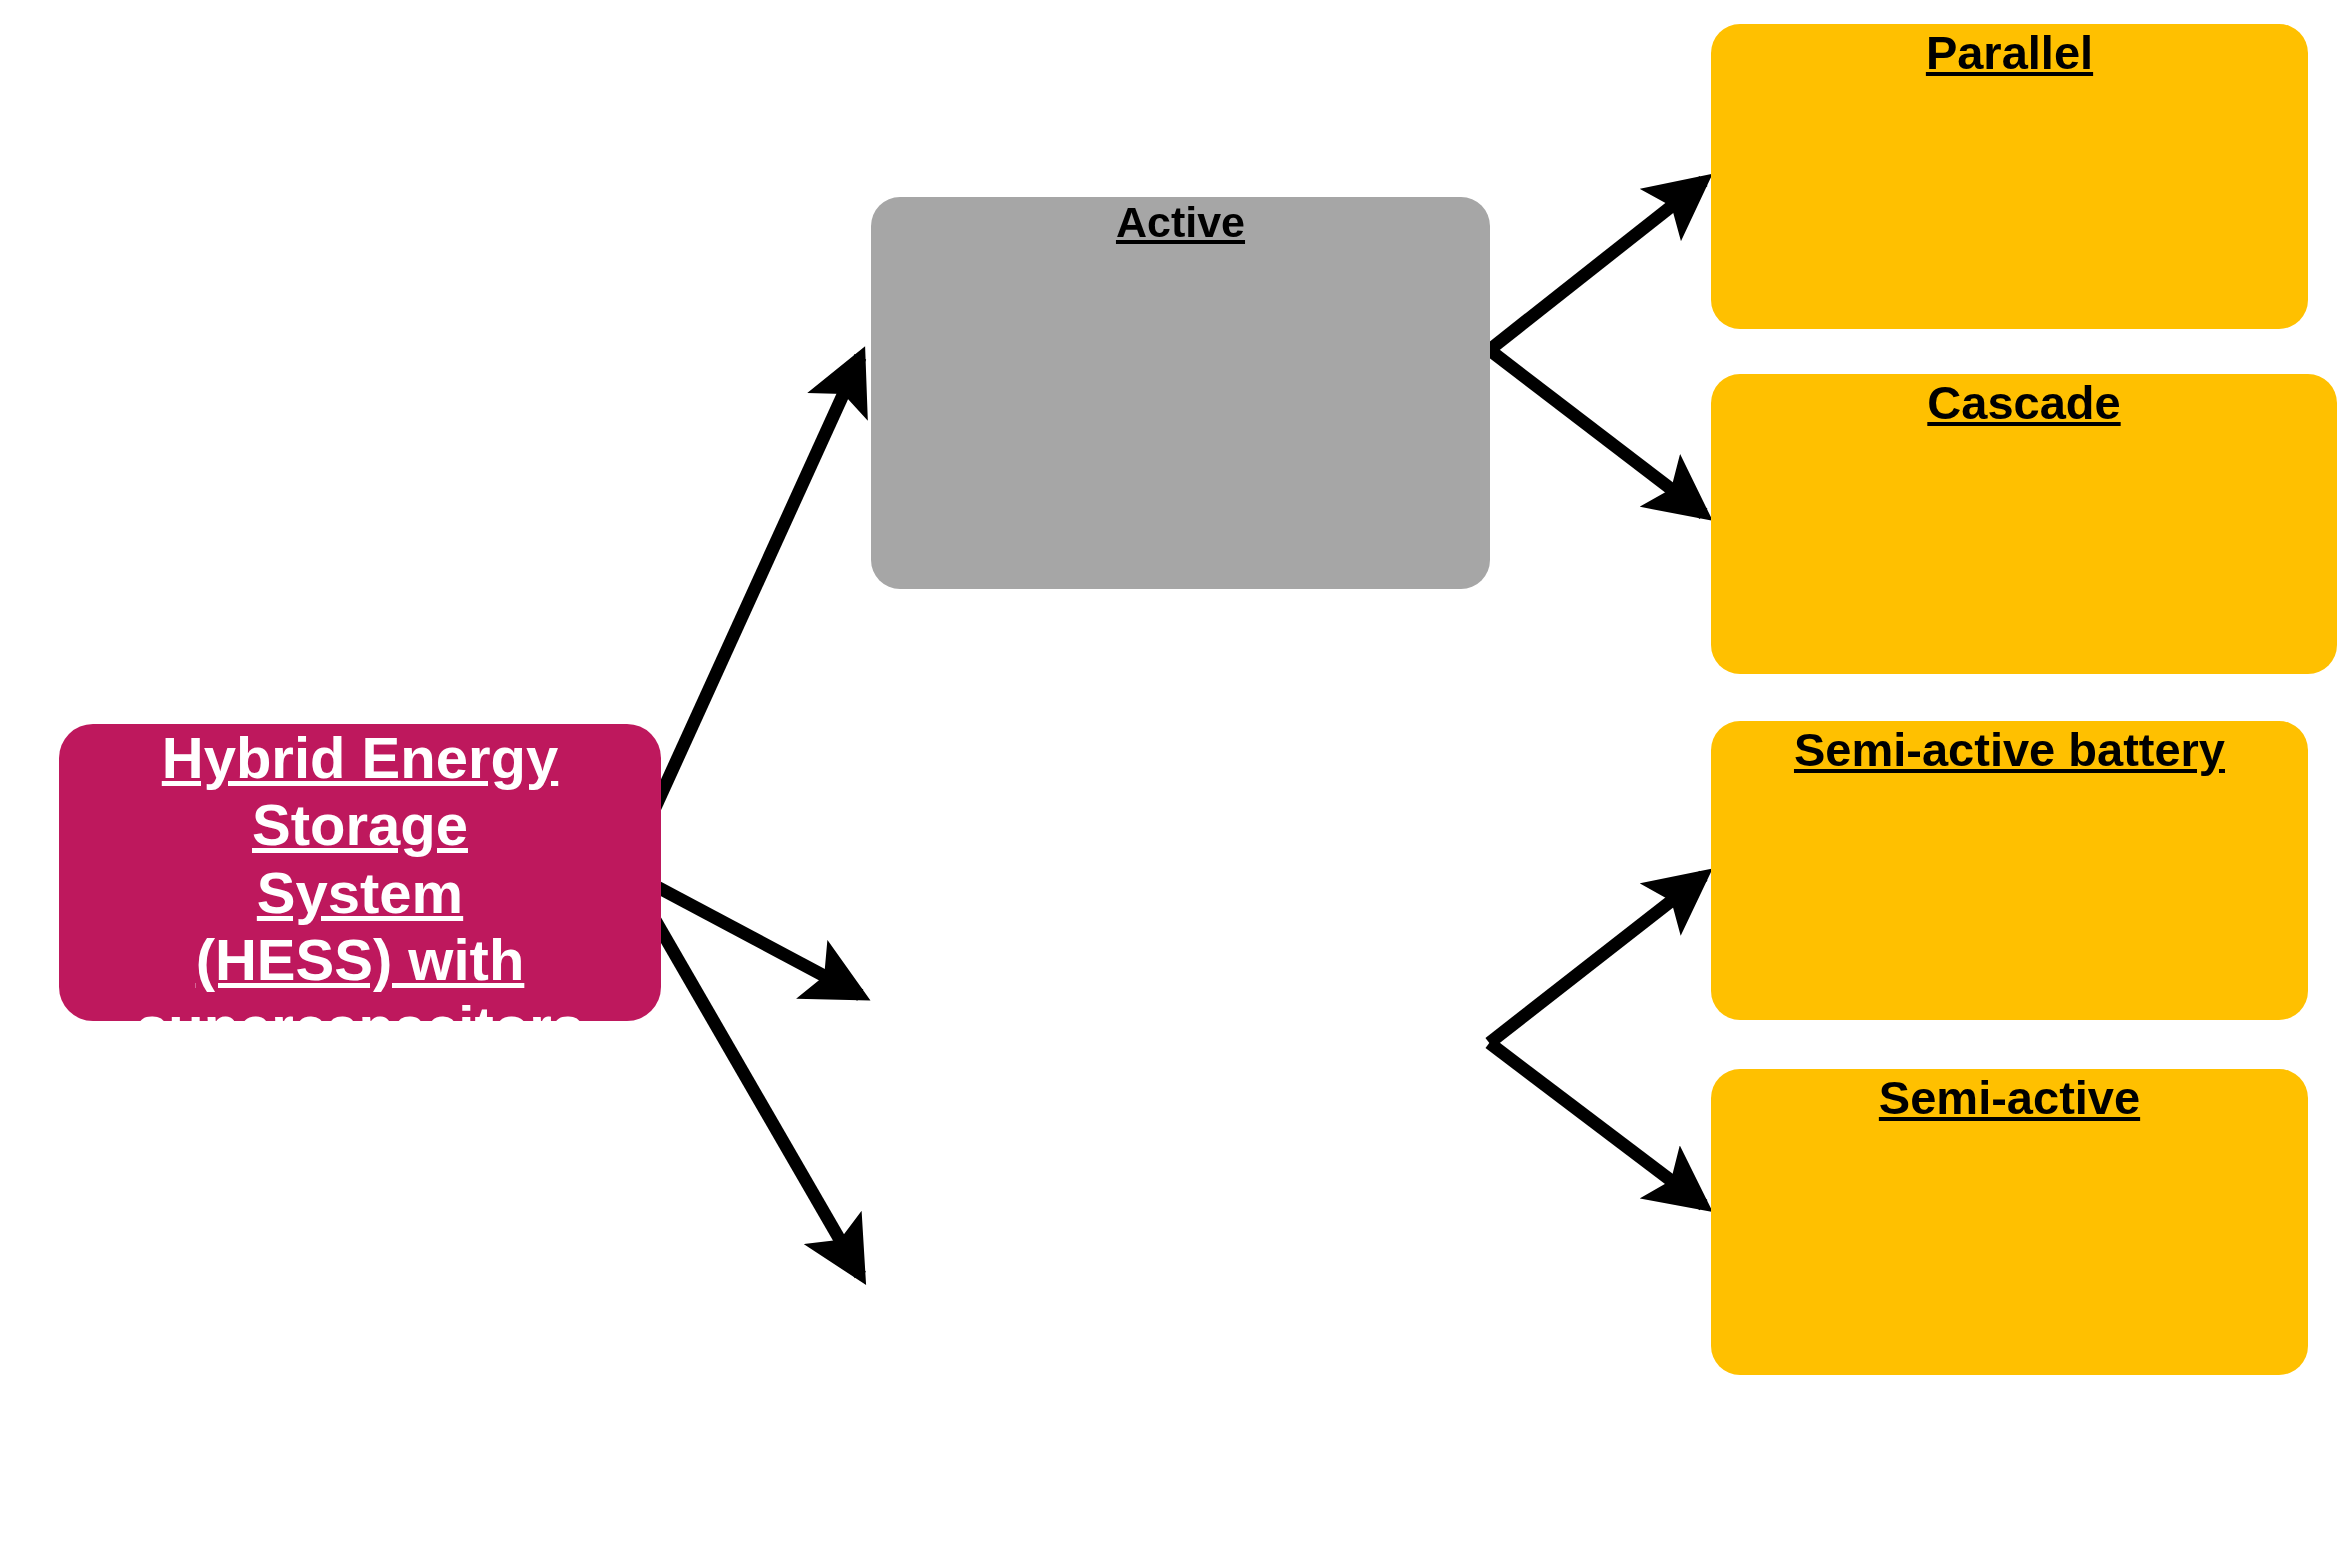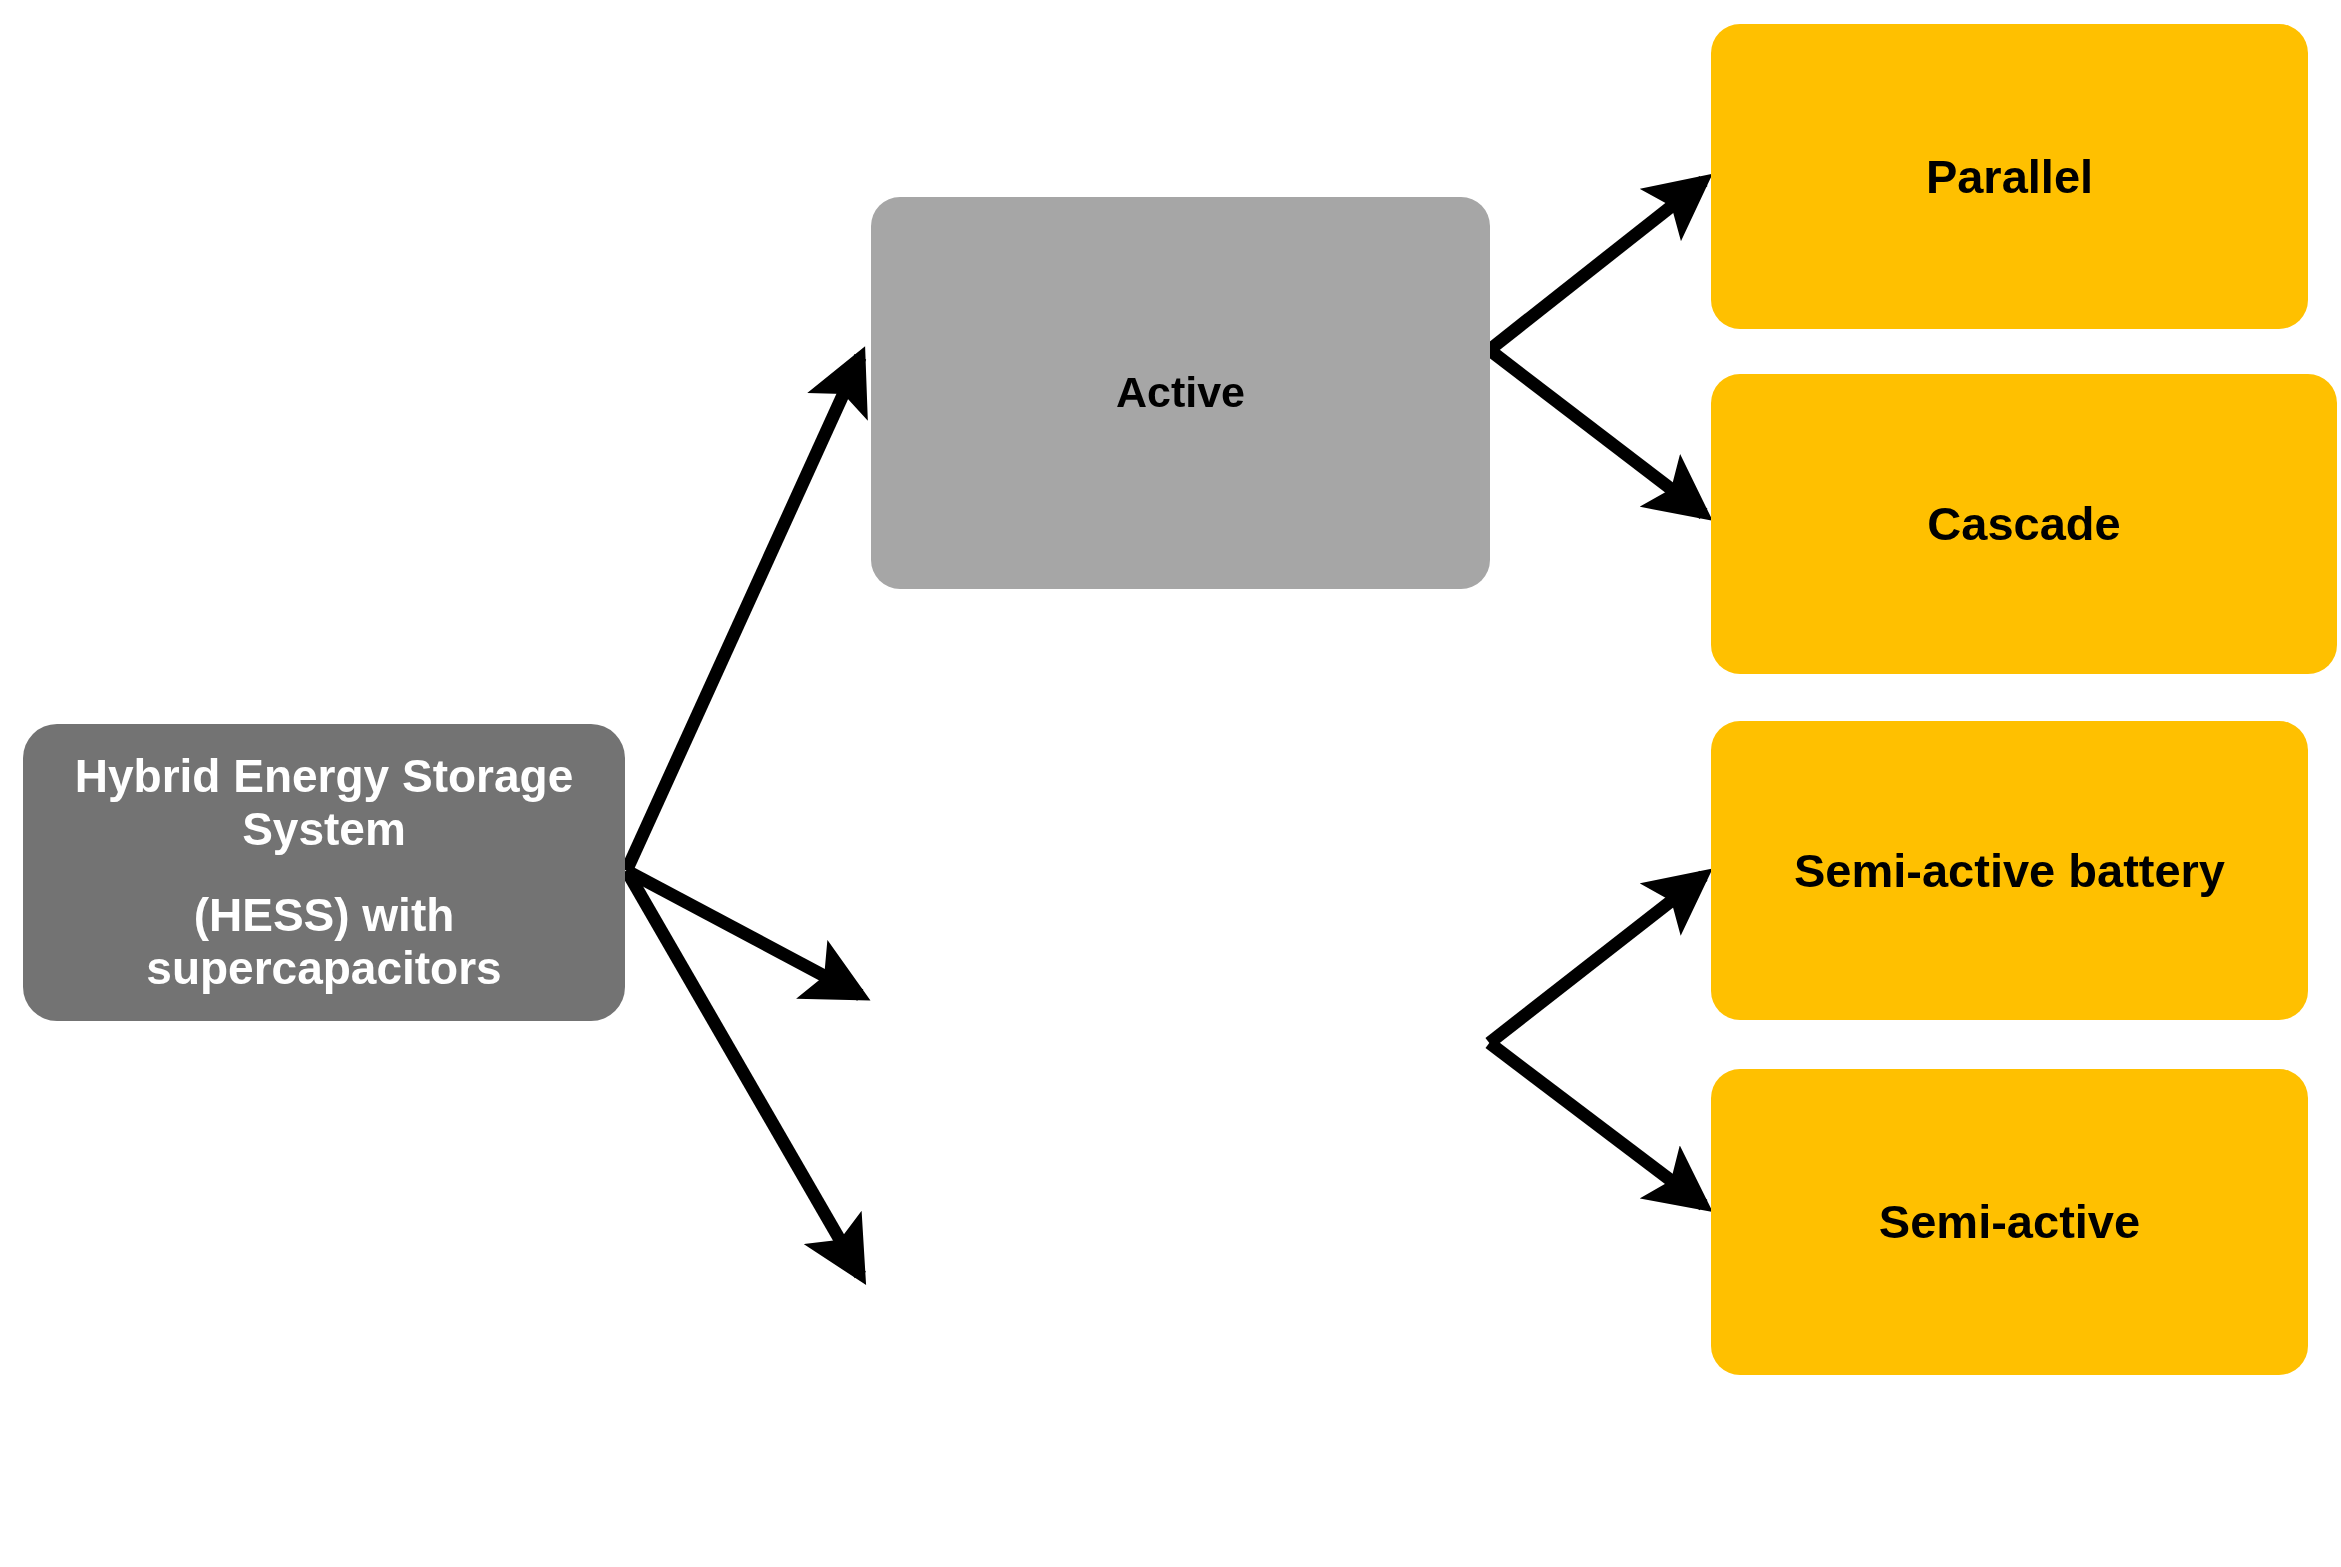--- a/index.html
+++ b/index.html
@@ -22,33 +22,34 @@
     width: 2342px;
     height: 1567px;
     pointer-events: none;
     z-index: 1;
   }
   .node {
     position: absolute;
     display: flex;
     flex-direction: column;
     align-items: center;
-    justify-content: center;
     text-align: center;
     border-radius: 29px;
     z-index: 2;
     padding: 0 19px;
+    text-decoration: underline;
   }
   .node-root {
-    background: #737373;
+    background: #be185d;
     color: #ffffff;
     font-weight: bold;
-    font-size: 46px;
+    font-size: 58px;
     line-height: 1.16;
     border-radius: 34px;
+    margin-left: 36px;
   }
   .node-root .line-block { display: block; }
   .node-root .gap { height: 32px; }
   .node-level2 {
     background: #A6A6A6;
     color: #000000;
     font-weight: bold;
     font-size: 43px;
     line-height: 1.2;
   }

